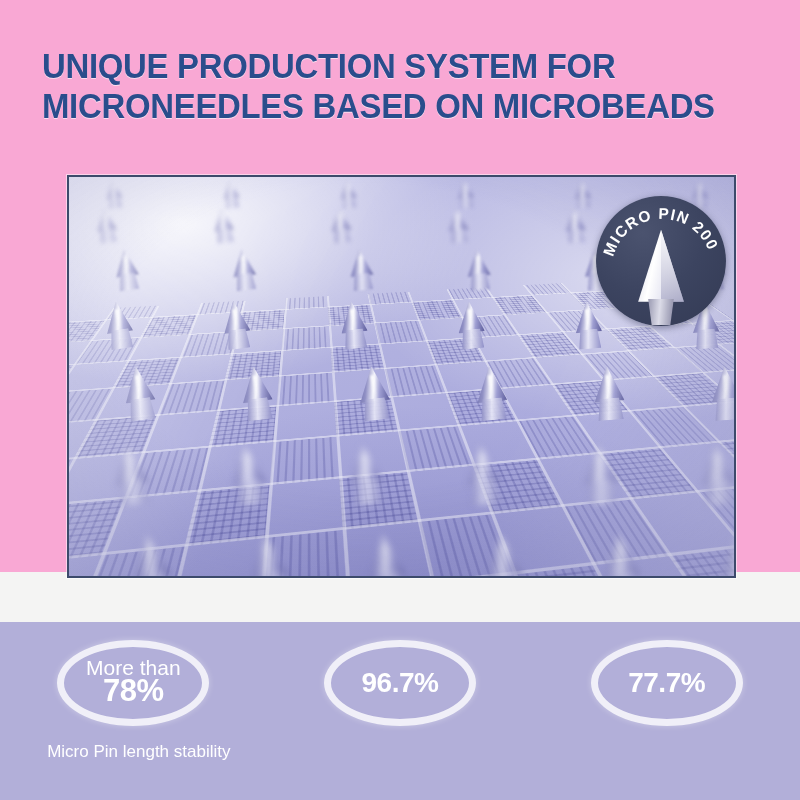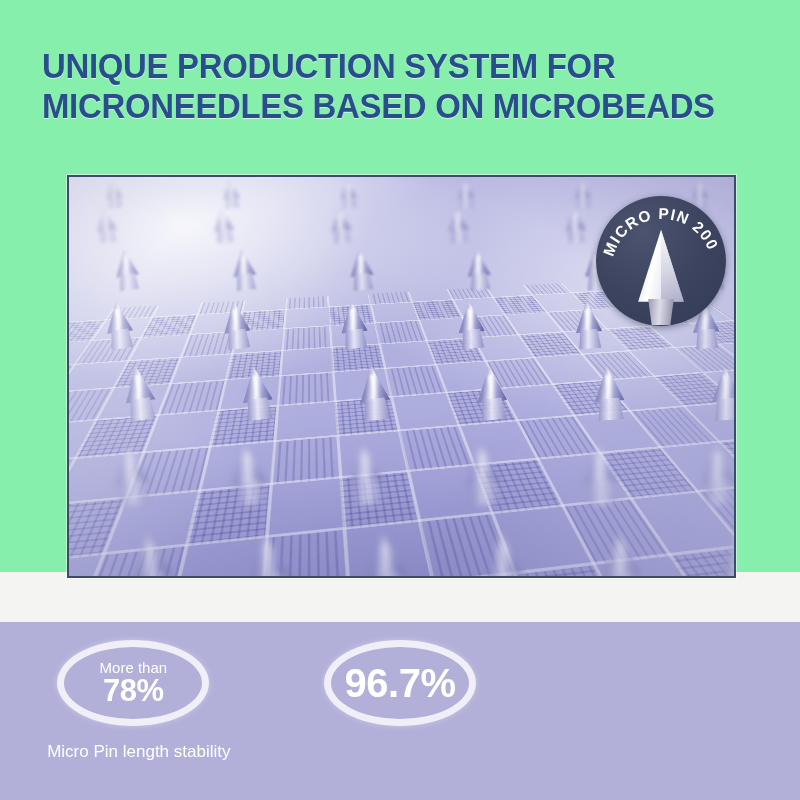--- a/index.html
+++ b/index.html
@@ -4,21 +4,21 @@
 <title>Micro Pin 200 Product Infographic</title>
 <style>
   * { margin:0; padding:0; box-sizing:border-box; }
   html,body { width:800px; height:800px; }
   body {
     font-family:"Liberation Sans","DejaVu Sans",sans-serif;
     background:#f4f4f3;
     overflow:hidden;
     position:relative;
   }
-  .page { position:relative; width:800px; height:572px; background:#86efac; }
+  .page { position:relative; width:800px; height:572px; background:#f9a8d4; }
 
   
   .headline {
     position:absolute; left:42px; top:46px; width:740px;
     color:#2a4d8c;
     font-weight:bold;
     font-size:35px;
     line-height:40px;
     letter-spacing:-0.3px;
     text-transform:uppercase;
@@ -163,26 +163,26 @@
     position:relative; width:152px; height:86px; margin:0 auto;
     display:flex; flex-direction:column; align-items:center; justify-content:center;
   }
   .ellipse-ring {
     position:absolute; inset:0;
     border:7px solid rgba(255,255,255,0.80);
     border-radius:50%;
     box-shadow:0 0 6px rgba(255,255,255,0.35);
   }
   .stat-pre {
-    position:relative; color:#ffffff; font-size:15px; line-height:16px;
+    position:relative; color:#ffffff; font-size:21px; line-height:16px;
     margin-bottom:-1px; font-weight:normal;
   }
   .stat-value {
     position:relative; color:#ffffff; font-weight:bold;
-    font-size:40px; line-height:36px; letter-spacing:-0.5px;
+    font-size:28px; line-height:36px; letter-spacing:-0.5px;
   }
   .stat.has-pre .stat-value { font-size:31px; line-height:32px; }
   .stat-caption {
     color:#ffffff; font-size:17px; line-height:24px; margin-top:14px;
     font-weight:normal;
     padding-left:11px;
   }
   .stat-caption .cl { display:block; white-space:nowrap; }
 </style>
 </head>
@@ -445,17 +445,21 @@
             <span class="cl">Micro Pin length stability</span>
           </div>
         </div>
         <div class="stat">
           <div class="ellipse-wrap">
             <div class="ellipse-ring"></div>
             <div class="stat-value">96.7%</div>
           </div>
         </div>
         <div class="stat">
+          <div class="ellipse-wrap">
+            <div class="ellipse-ring"></div>
+            <div class="stat-value">77.7%</div>
+          </div>
         </div>
       </div>
   </div>
 
 </div>
 
 </body></html>

